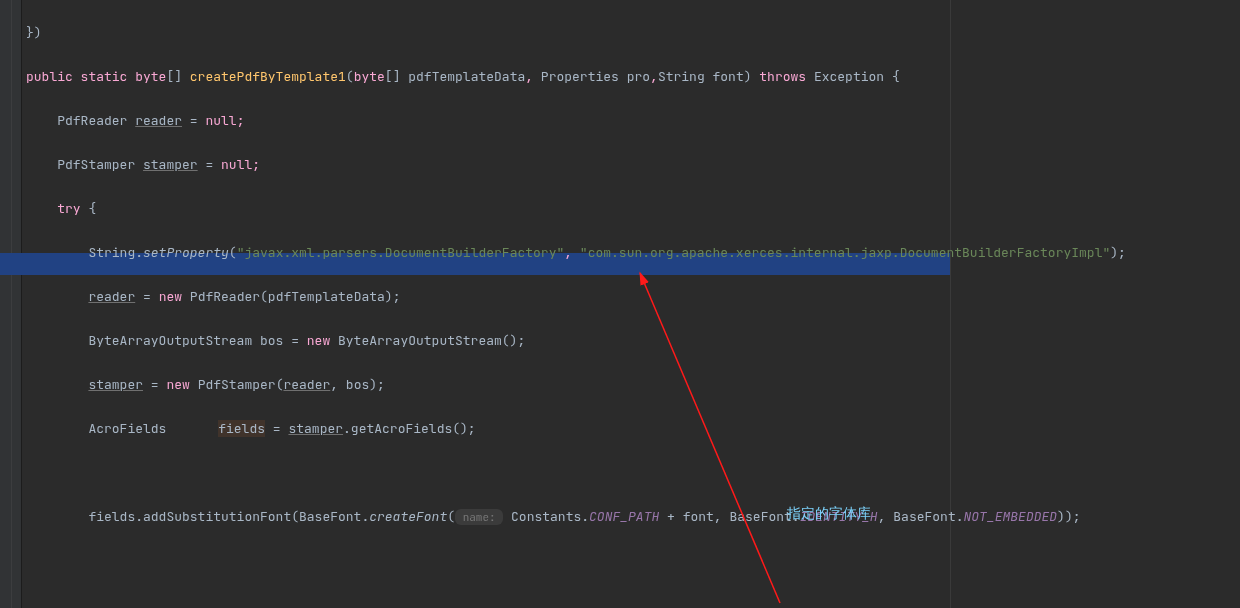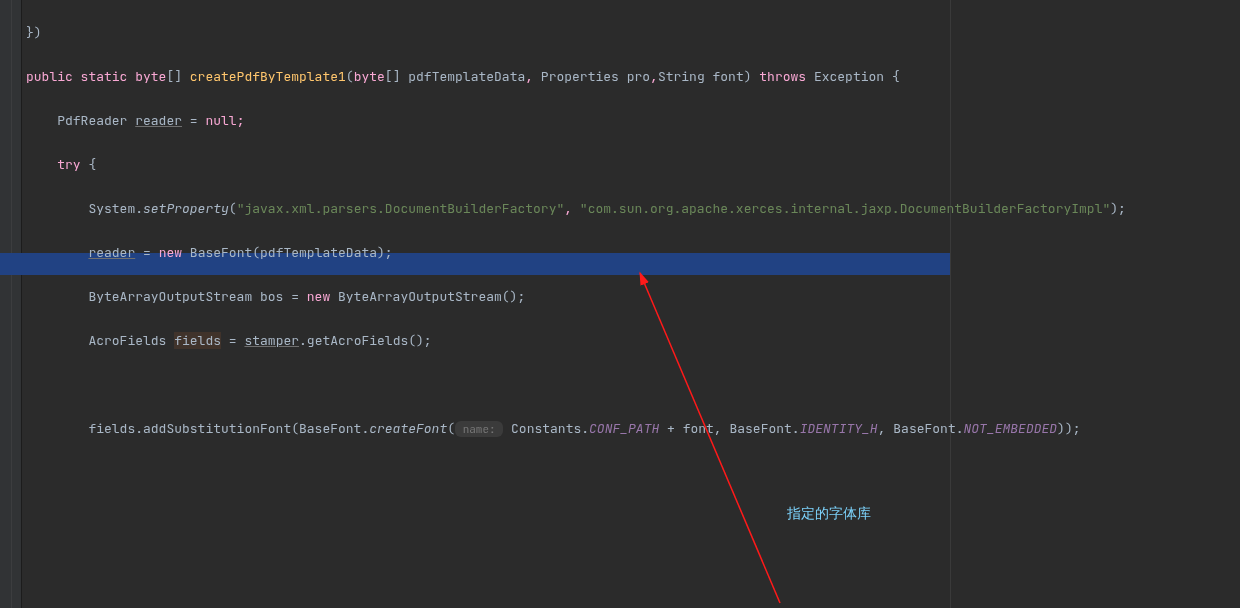--- a/index.html
+++ b/index.html
@@ -58,21 +58,21 @@
     opacity: 0.3;
   }
   .kw { color: #f9a8d4; }
   .str { color: #6a8759; }
   .comment { color: #808080; }
   .method-decl { color: #ffc66d; }
   .italic-call { color: #a9b7c6; font-style: italic; text-align: center; }
   .param-hint { color: #787878; background: #3b3b3b; font-style: normal; padding: 1px 1px; border-radius: 6px; font-size: 11px;}
   .static-italic { color: #9876aa; font-style: italic; }
   .underline { text-decoration: underline; text-decoration-color: #707070; }
-  .field-hl { background: #40332b; }
+  .field-hl { background: #40332b; margin-left: 44px; }
   .default { color: #a9b7c6; }
   .annotation-box {
     position: absolute;
     color: #7dd3fc;
     font-size: 14px;
     font-family: sans-serif;
     z-index: 10;
   }
   svg.arrow {
     position: absolute;
@@ -107,24 +107,26 @@
 <div class="highlight-line" style="top:253px"></div>
 
 <div class="right-edge">
   <div class="stripe"></div>
 </div>
 
 <div class="code-area">
 <div class="line"><span class="default">})</span></div>
 <div class="line"><span class="kw">public static </span><span class="kw">byte</span><span class="default">[] </span><span class="method-decl">createPdfByTemplate1</span><span class="default">(</span><span class="kw">byte</span><span class="default">[] pdfTemplateData</span><span class="kw">, </span><span class="default">Properties pro</span><span class="kw">,</span><span class="default">String font</span><span class="default">) </span><span class="kw">throws </span><span class="default">Exception {</span></div>
 <div class="line">    <span class="default">PdfReader </span><span class="default underline">reader</span><span class="default"> = </span><span class="kw">null</span><span class="kw">;</span></div>
+<div class="line">    <span class="default">PdfStamper </span><span class="default underline">stamper</span><span class="default"> = </span><span class="kw">null</span><span class="kw">;</span></div>
 <div class="line">    <span class="kw">try </span><span class="default">{</span></div>
-<div class="line">        <span class="default">System.</span><span class="italic-call">setProperty</span><span class="default">(</span><span class="str">"javax.xml.parsers.DocumentBuilderFactory"</span><span class="kw">, </span><span class="str">"com.sun.org.apache.xerces.internal.jaxp.DocumentBuilderFactoryImpl"</span><span class="default">);</span></div>
-<div class="line">        <span class="default underline">reader</span><span class="default"> = </span><span class="kw">new </span><span class="default">BaseFont(pdfTemplateData);</span></div>
+<div class="line">        <span class="default">String.</span><span class="italic-call">setProperty</span><span class="default">(</span><span class="str">"javax.xml.parsers.DocumentBuilderFactory"</span><span class="kw">, </span><span class="str">"com.sun.org.apache.xerces.internal.jaxp.DocumentBuilderFactoryImpl"</span><span class="default">);</span></div>
+<div class="line">        <span class="default underline">reader</span><span class="default"> = </span><span class="kw">new </span><span class="default">PdfReader(pdfTemplateData);</span></div>
 <div class="line">        <span class="default">ByteArrayOutputStream bos = </span><span class="kw">new </span><span class="default">ByteArrayOutputStream();</span></div>
+<div class="line">        <span class="default underline">stamper</span><span class="default"> = </span><span class="kw">new </span><span class="default">PdfStamper(</span><span class="default underline">reader</span><span class="default">, bos);</span></div>
 <div class="line">        <span class="default">AcroFields </span><span class="default field-hl">fields</span><span class="default"> = </span><span class="default underline">stamper</span><span class="default">.getAcroFields();</span></div>
 <div class="line"></div>
 <div class="line" style="position:relative;z-index:2">        <span class="default">fields.addSubstitutionFont(BaseFont.</span><span class="italic-call">createFont</span><span class="default">(</span><span class="param-hint"> name: </span><span class="default"> Constants.</span><span class="static-italic">CONF_PATH</span><span class="default"> + font, BaseFont.</span><span class="static-italic">IDENTITY_H</span><span class="default">, BaseFont.</span><span class="static-italic">NOT_EMBEDDED</span><span class="default">));</span></div>
 <div class="line"></div>
 
 
 
 
 
 

